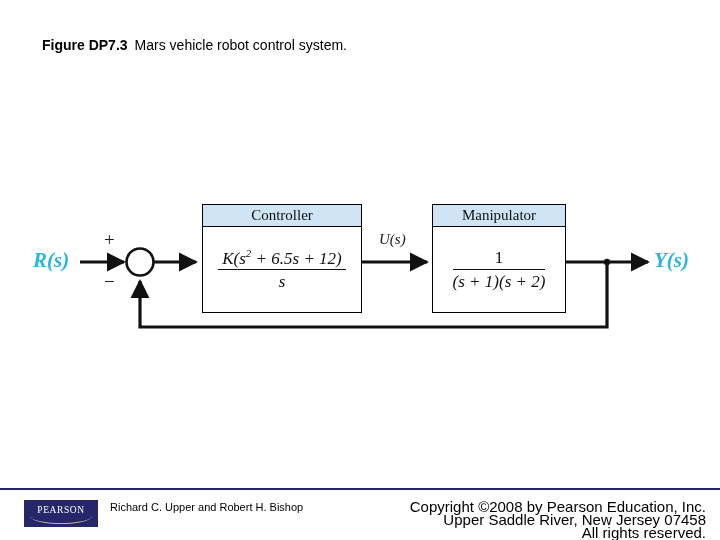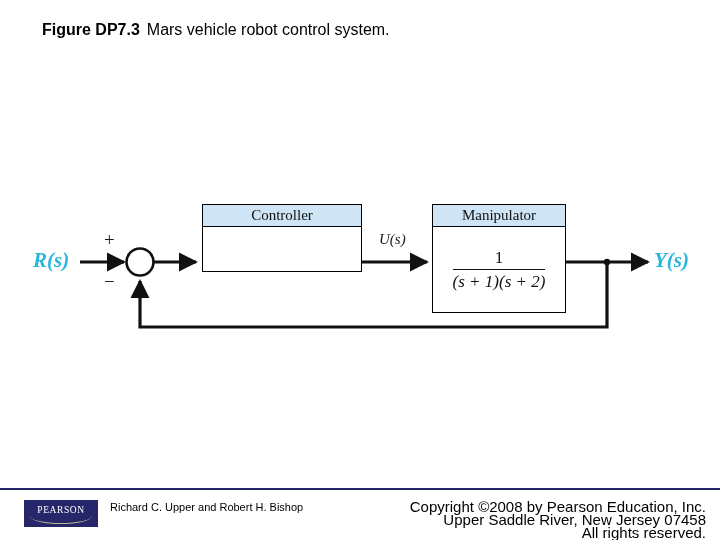--- a/index.html
+++ b/index.html
@@ -13,22 +13,22 @@
     height: 540px;
     background: #ffffff;
     overflow: hidden;
     font-family: "Liberation Sans", sans-serif;
   }
 
   
   #caption {
     position: absolute;
     left: 42px;
-    top: 21px;
-    font-size: 16px;
+    top: 37px;
+    font-size: 14px;
     color: #000000;
     white-space: nowrap;
   }
   #caption .fig-label {
     font-weight: bold;
   }
   #caption .fig-text {
     font-weight: normal;
     margin-left: 7px;
   }
@@ -122,21 +122,21 @@
     font-size: 17px;
     white-space: nowrap;
   }
   .frac sup {
     font-size: 11px;
     vertical-align: super;
     font-style: italic;
   }
   .upright { font-style: normal; }
 
-  #block-controller  { left: 202px; top: 204px; width: 160px; height: 68px; }
+  #block-controller  { left: 202px; top: 204px; width: 160px; height: 109px; }
   #block-manipulator { left: 432px; top: 204px; width: 134px; height: 109px; }
   #block-manipulator .frac .num { font-size: 17px; }
 
   
   #footer-rule {
     position: absolute;
     left: 0;
     top: 488px;
     width: 720px;
     height: 2px;
@@ -227,20 +227,26 @@
 
     <div class="sig-label cyan" id="label-R">R(s)</div>
     <div class="sig-label cyan" id="label-Y">Y(s)</div>
     <div class="sig-label dark" id="label-U">U(s)</div>
 
     <div class="sign-label" id="sign-plus">+</div>
     <div class="sign-label" id="sign-minus">−</div>
 
     <div class="block" id="block-controller">
       <div class="block-header">Controller</div>
+      <div class="block-body">
+        <span class="frac">
+          <span class="num"><span>K(s</span><sup>2</sup><span> + 6.5s + 12)</span></span>
+          <span class="den">s</span>
+        </span>
+      </div>
     </div>
 
     <div class="block" id="block-manipulator">
       <div class="block-header">Manipulator</div>
       <div class="block-body">
         <span class="frac">
           <span class="num upright">1</span>
           <span class="den">(s + 1)(s + 2)</span>
         </span>
       </div>

